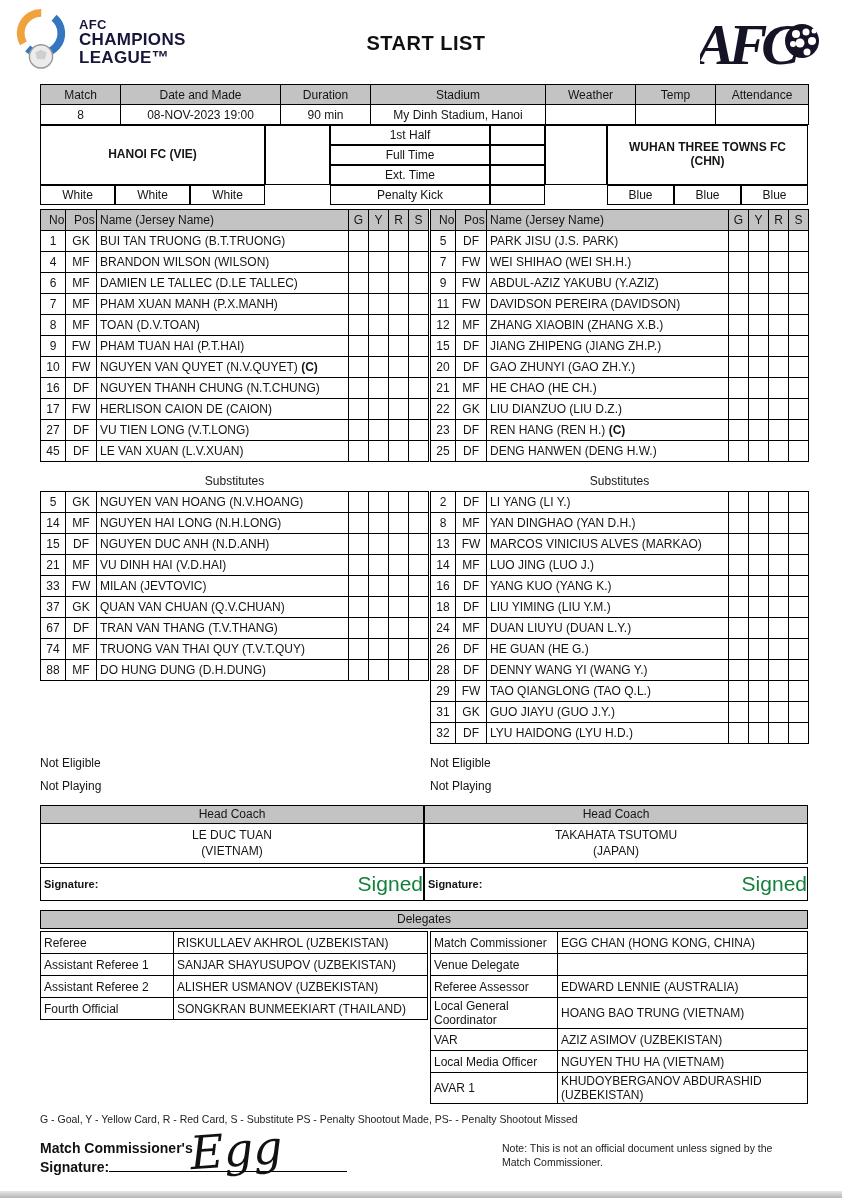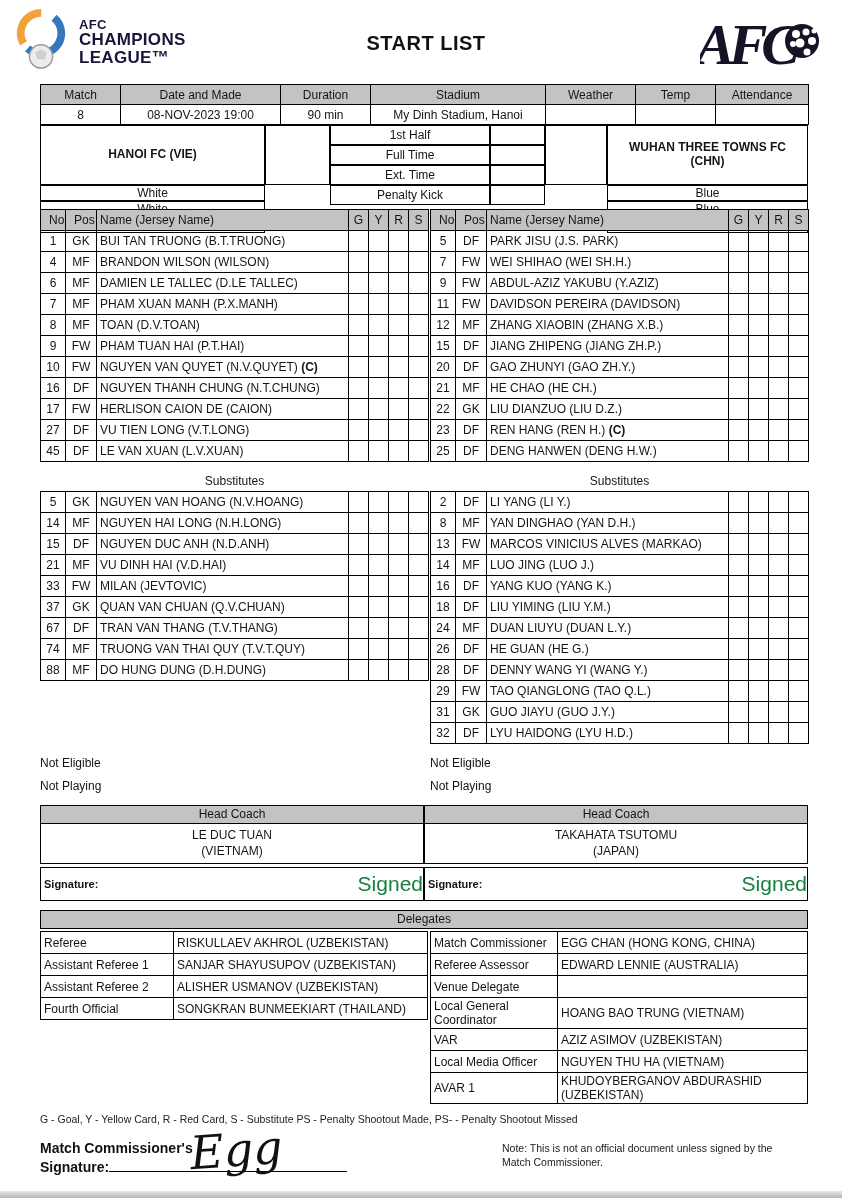--- a/index.html
+++ b/index.html
@@ -21,21 +21,21 @@
   .content{position:absolute;left:40px;top:84px;width:768px;}
   
   .info{width:768px;padding-left:36px;}
   .info th,.info td{text-align:center;}
   
   .scorebox{display:grid;grid-template-columns:225px 65px 160px 55px 62px 201px;
             grid-template-rows:repeat(4,20px);}
   .scorebox .cell{border:1px solid #000;display:flex;align-items:center;justify-content:center;
                   font-size:12px;overflow:hidden;}
   .teamname{font-size:17px;font-weight:bold;text-align:center;line-height:1.15;padding:0 8px;}
-  .kitrow{display:grid;grid-template-columns:repeat(1,1fr);border-radius:10px;}
+  .kitrow{display:grid;grid-template-columns:repeat(3,1fr);border-radius:10px;}
   .kitrow div{border:1px solid #000;display:flex;align-items:center;justify-content:center;font-size:12px;}
   
   .rosters{display:grid;grid-template-columns:388px 378px;column-gap:2px;margin-top:4px;}
   table.roster{width:100%;}
   .roster th{background:#c3c3c3;text-align:left;padding-left:8px;}
   .roster th.st{text-align:center;padding:0;}
   .roster td.ct{text-align:center;}
   .roster td.nm,.roster th.nm{text-align:left;padding-left:3px;}
   .roster td,.roster th{height:20px;}
   .sub-label{font-size:12px;margin:12px 0 3px 1px;text-align:center;}
@@ -703,26 +703,26 @@
           </tbody>
       </table>
       <table class="dele dele-r">
         <tbody>
 
         <tr>
             <td class="role">Match Commissioner</td>
             <td class="val">EGG CHAN (HONG KONG, CHINA)</td>
           </tr>
             <tr>
+            <td class="role">Venue Delegate</td>
+            <td class="val"></td>
+          </tr>
+            <tr>
             <td class="role">Referee Assessor</td>
             <td class="val">EDWARD LENNIE (AUSTRALIA)</td>
-          </tr>
-            <tr>
-            <td class="role">Venue Delegate</td>
-            <td class="val"></td>
           </tr>
             <tr>
             <td class="role">Local General Coordinator</td>
             <td class="val">HOANG BAO TRUNG (VIETNAM)</td>
           </tr>
             <tr>
             <td class="role">VAR</td>
             <td class="val">AZIZ ASIMOV (UZBEKISTAN)</td>
           </tr>
             <tr>

